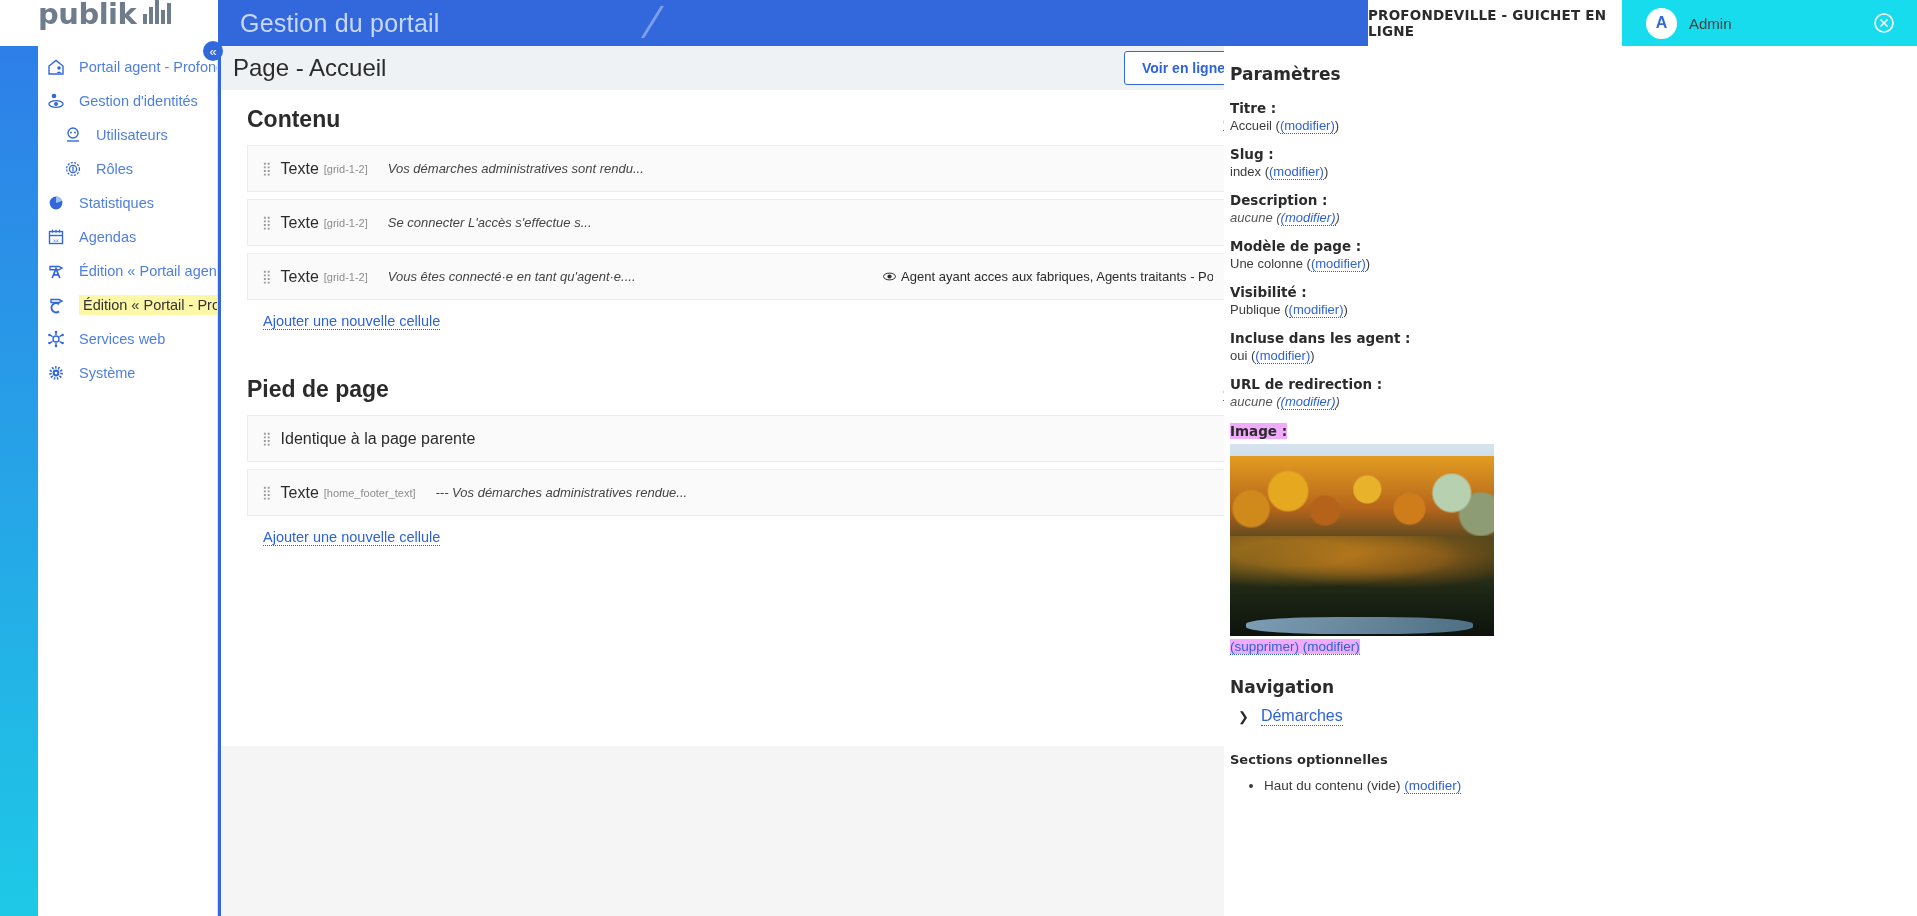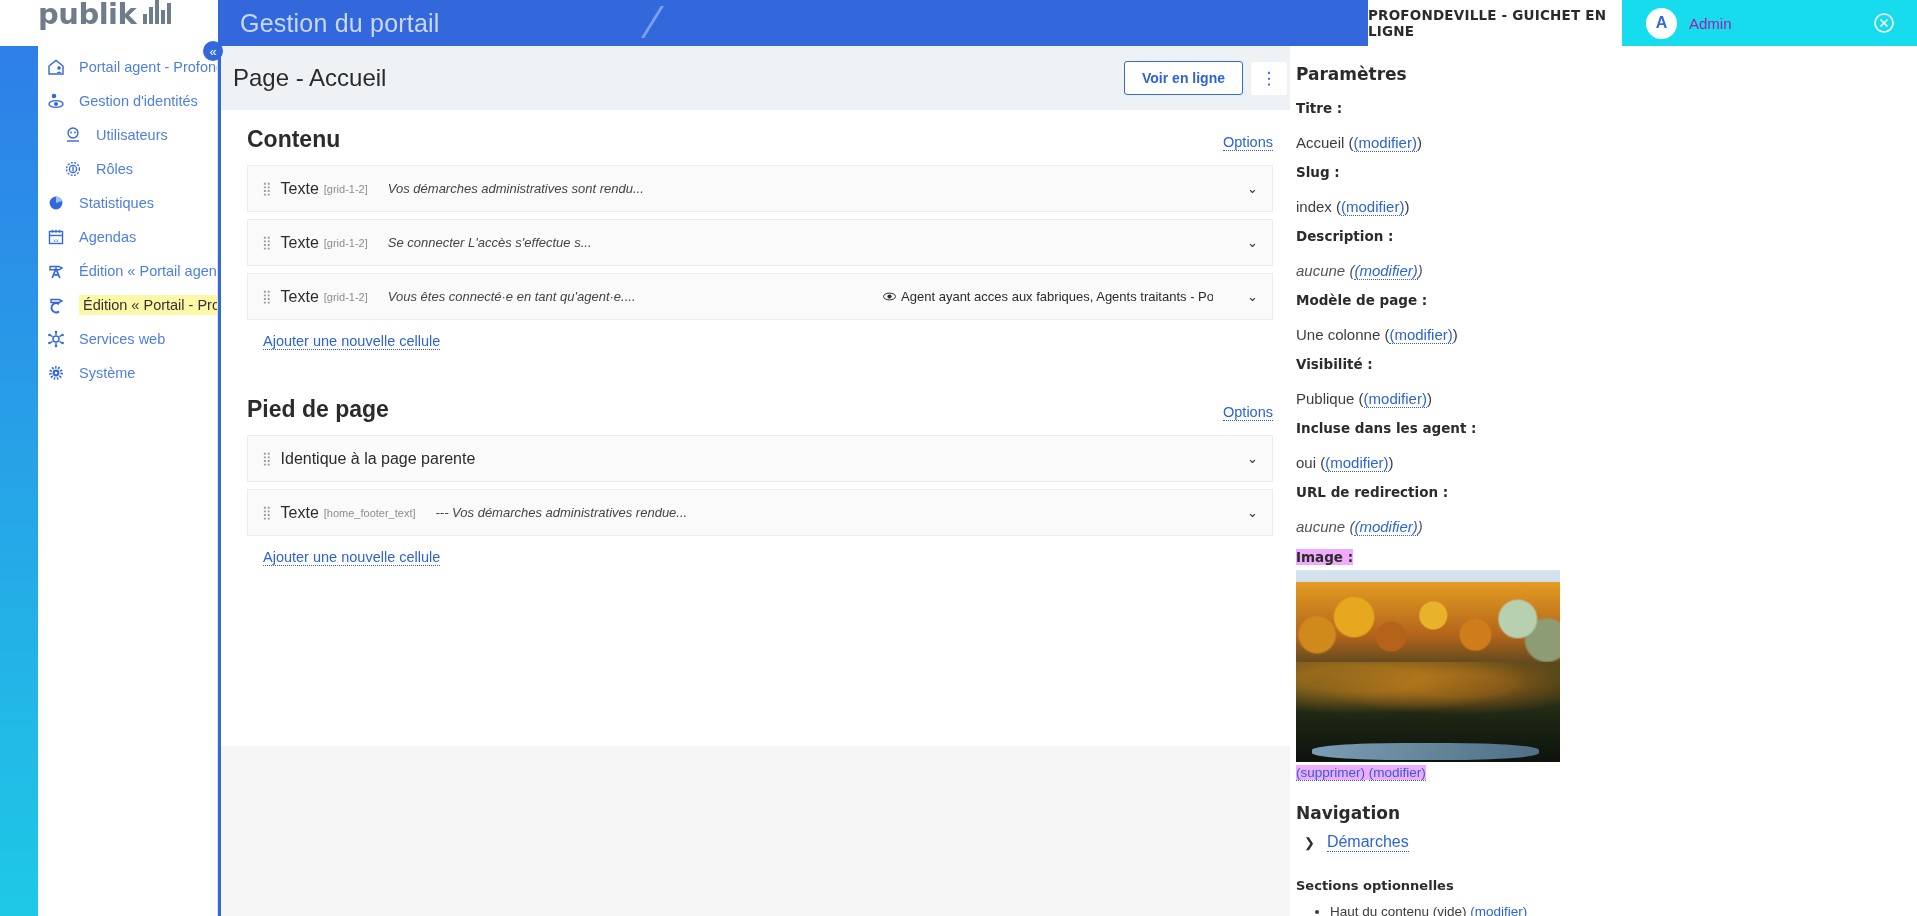--- a/index.html
+++ b/index.html
@@ -40,21 +40,21 @@
     color: #2b2b2b; font-size: 13.5px; font-weight: bold; letter-spacing: .2px;
     font-family: "DejaVu Sans", sans-serif;
   }
   .userbox {
     width: 295px; background: #16dcee; display: flex; align-items: center; gap: 12px; padding-left: 24px;
   }
   .avatar {
     width: 31px; height: 31px; border-radius: 50%; background: #fff; color: #3368dd;
     font-size: 16px; font-weight: bold; display: flex; align-items: center; justify-content: center;
   }
-  .username { color: #a21caf; font-size: 15px; font-weight: 500; }
+  .username { color: #404040; font-size: 15px; font-weight: 500; }
   .logout-icon { margin-left: auto; margin-right: 22px; }
 
   
   .sidebar {
     position: absolute; left: 0; top: 46px; width: 218px; height: 870px;
     background: #fff; border-right: 1px solid #e2e2e2;
   }
   .sidebar-strip {
     position: absolute; left: 0; top: 0; width: 38px; height: 100%;
     background: linear-gradient(180deg, #2e7fe8 0%, #1ec9e6 100%);
@@ -79,21 +79,21 @@
     background: #3368dd; border-radius: 50%; color: #fff; font-size: 13px;
     display: flex; align-items: center; justify-content: center; z-index: 9;
   }
 
   
   .main {
     position: absolute; left: 218px; top: 46px; width: 1081px; height: 870px;
     background: #fff; border-left: 3px solid #3368dd; overflow: hidden;
   }
   .page-head {
-    height: 64px; background: #eef2f5; display: flex; align-items: center; padding: 0 12px 0 12px;
+    height: 44px; background: #eef2f5; display: flex; align-items: center; padding: 0 12px 0 12px;
   }
   .page-title { font-size: 24px; color: #2b2b2b; font-weight: 400; }
   .head-actions { margin-left: auto; display: flex; align-items: center; gap: 8px; }
   .btn-outline {
     border: 1px solid #3368dd; color: #2d62d8; background: #fff; font-weight: bold;
     font-size: 14px; padding: 8px 17px; border-radius: 3px; cursor: pointer;
     font-family: "Liberation Sans", sans-serif;
     text-align: center;
   }
   .btn-kebab {
@@ -129,34 +129,34 @@
   .cell-visibility + .cell-chev { margin-left: 16px; }
   .add-cell {
     display: inline-block; margin: 13px 0 0 16px; font-size: 14.5px; color: #2d62d8;
     border-bottom: 1px dotted #2d62d8; cursor: pointer;
   }
   .footer-section { margin-top: 30px; }
   .main-fill { position: absolute; left: 0; right: 0; bottom: 0; height: 170px; background: #f5f5f5; }
 
   
   .settings {
-    position: absolute; left: 1290px; top: 46px; width: 618px; height: 870px;
+    position: absolute; left: 1224px; top: 46px; width: 618px; height: 870px;
     background: #fff; padding: 14px 0 0 6px; overflow: hidden;
   }
   .settings-inner { width: 300px; padding-left: 0; }
   .panel-h {
     font-size: 17px; font-weight: bold; color: #2b2b2b; margin: 4px 0 16px 0;
     font-family: "DejaVu Sans", sans-serif;
   }
   .field { margin-bottom: 13px; }
   .field-label {
     font-size: 13.5px; font-weight: bold; color: #2b2b2b;
     font-family: "DejaVu Sans", sans-serif;
   }
-  .field-value { font-size: 15px; color: #3c3c3c; margin-top: 18px; }
+  .field-value { font-size: 13px; color: #3c3c3c; margin-top: 2px; }
   .field-value.em { font-style: italic; color: #555; }
   .lnk { color: #2d62d8; border-bottom: 1px dotted #2d62d8; cursor: pointer; }
   .hl { background: #f0abfc; }
   .img-preview {
     width: 264px; height: 192px; margin-top: 4px; position: relative; overflow: hidden;
     background: linear-gradient(#8fb4d8, #b5cfe4);
   }
   .img-sky { position: absolute; inset: 0 0 48% 0; background: linear-gradient(180deg,#d7e4ef,#9fb9cf); }
   .img-trees {
     position: absolute; left: 0; right: 0; top: 6%; height: 46%;

